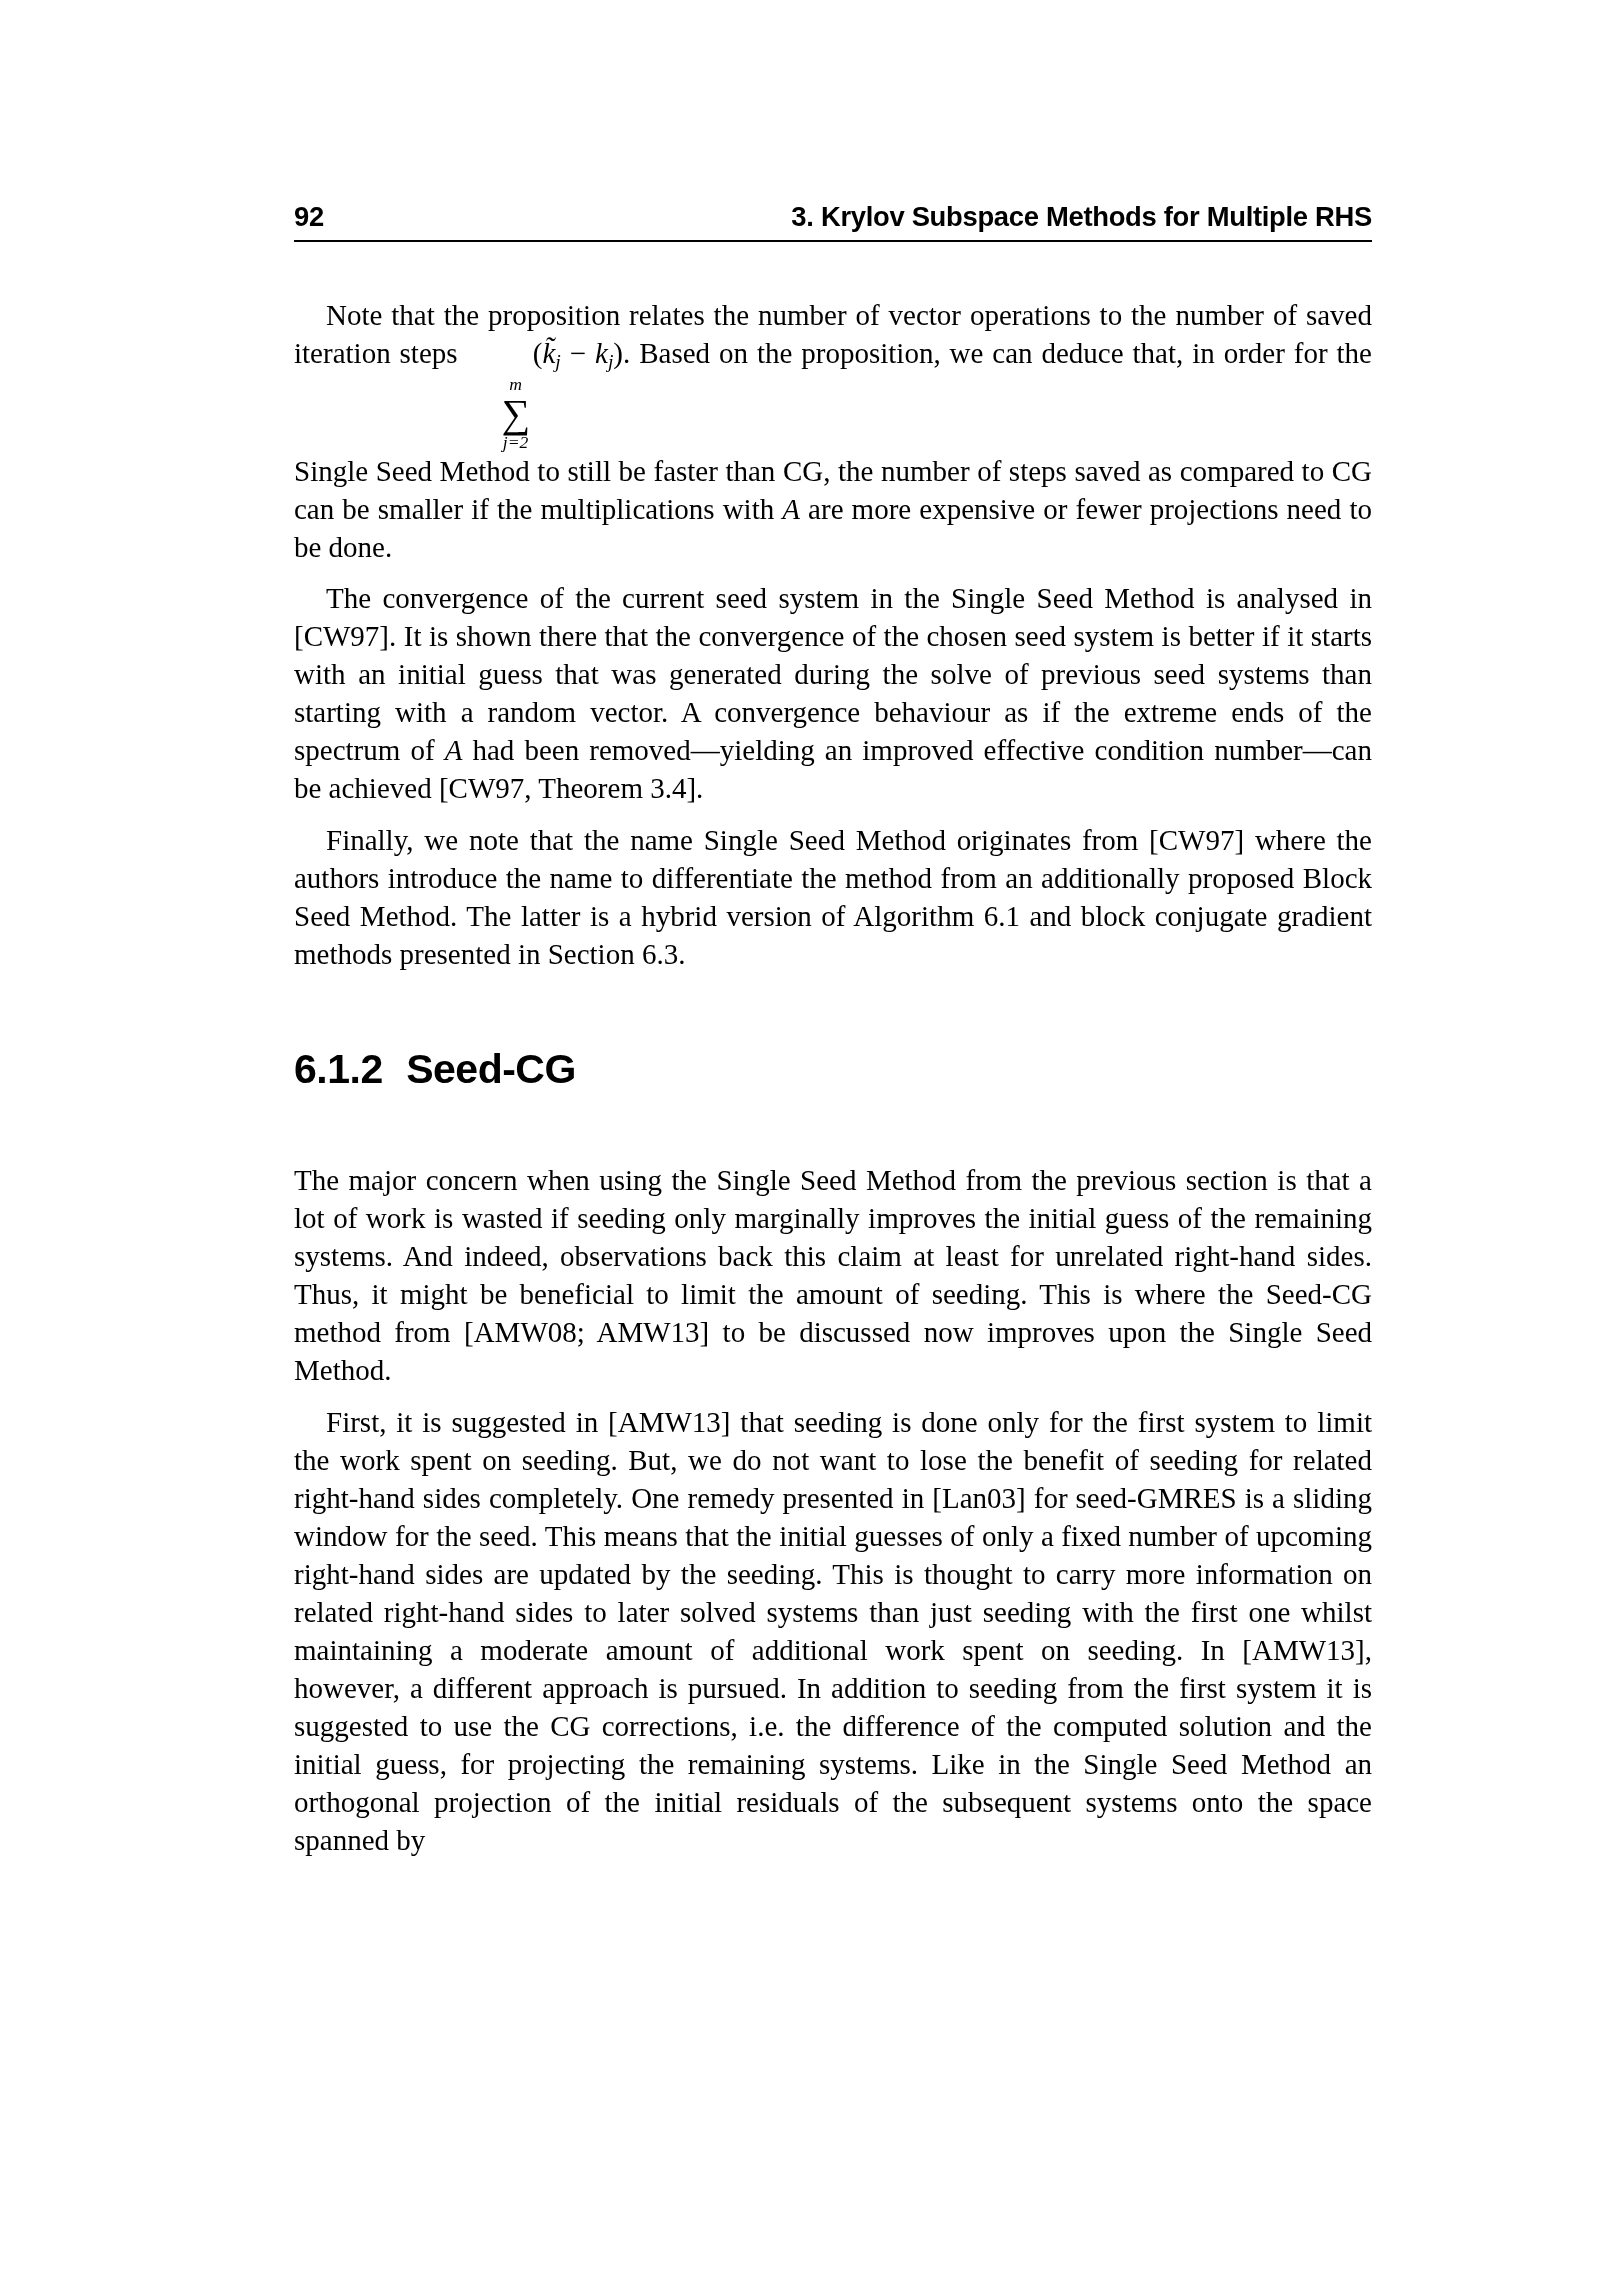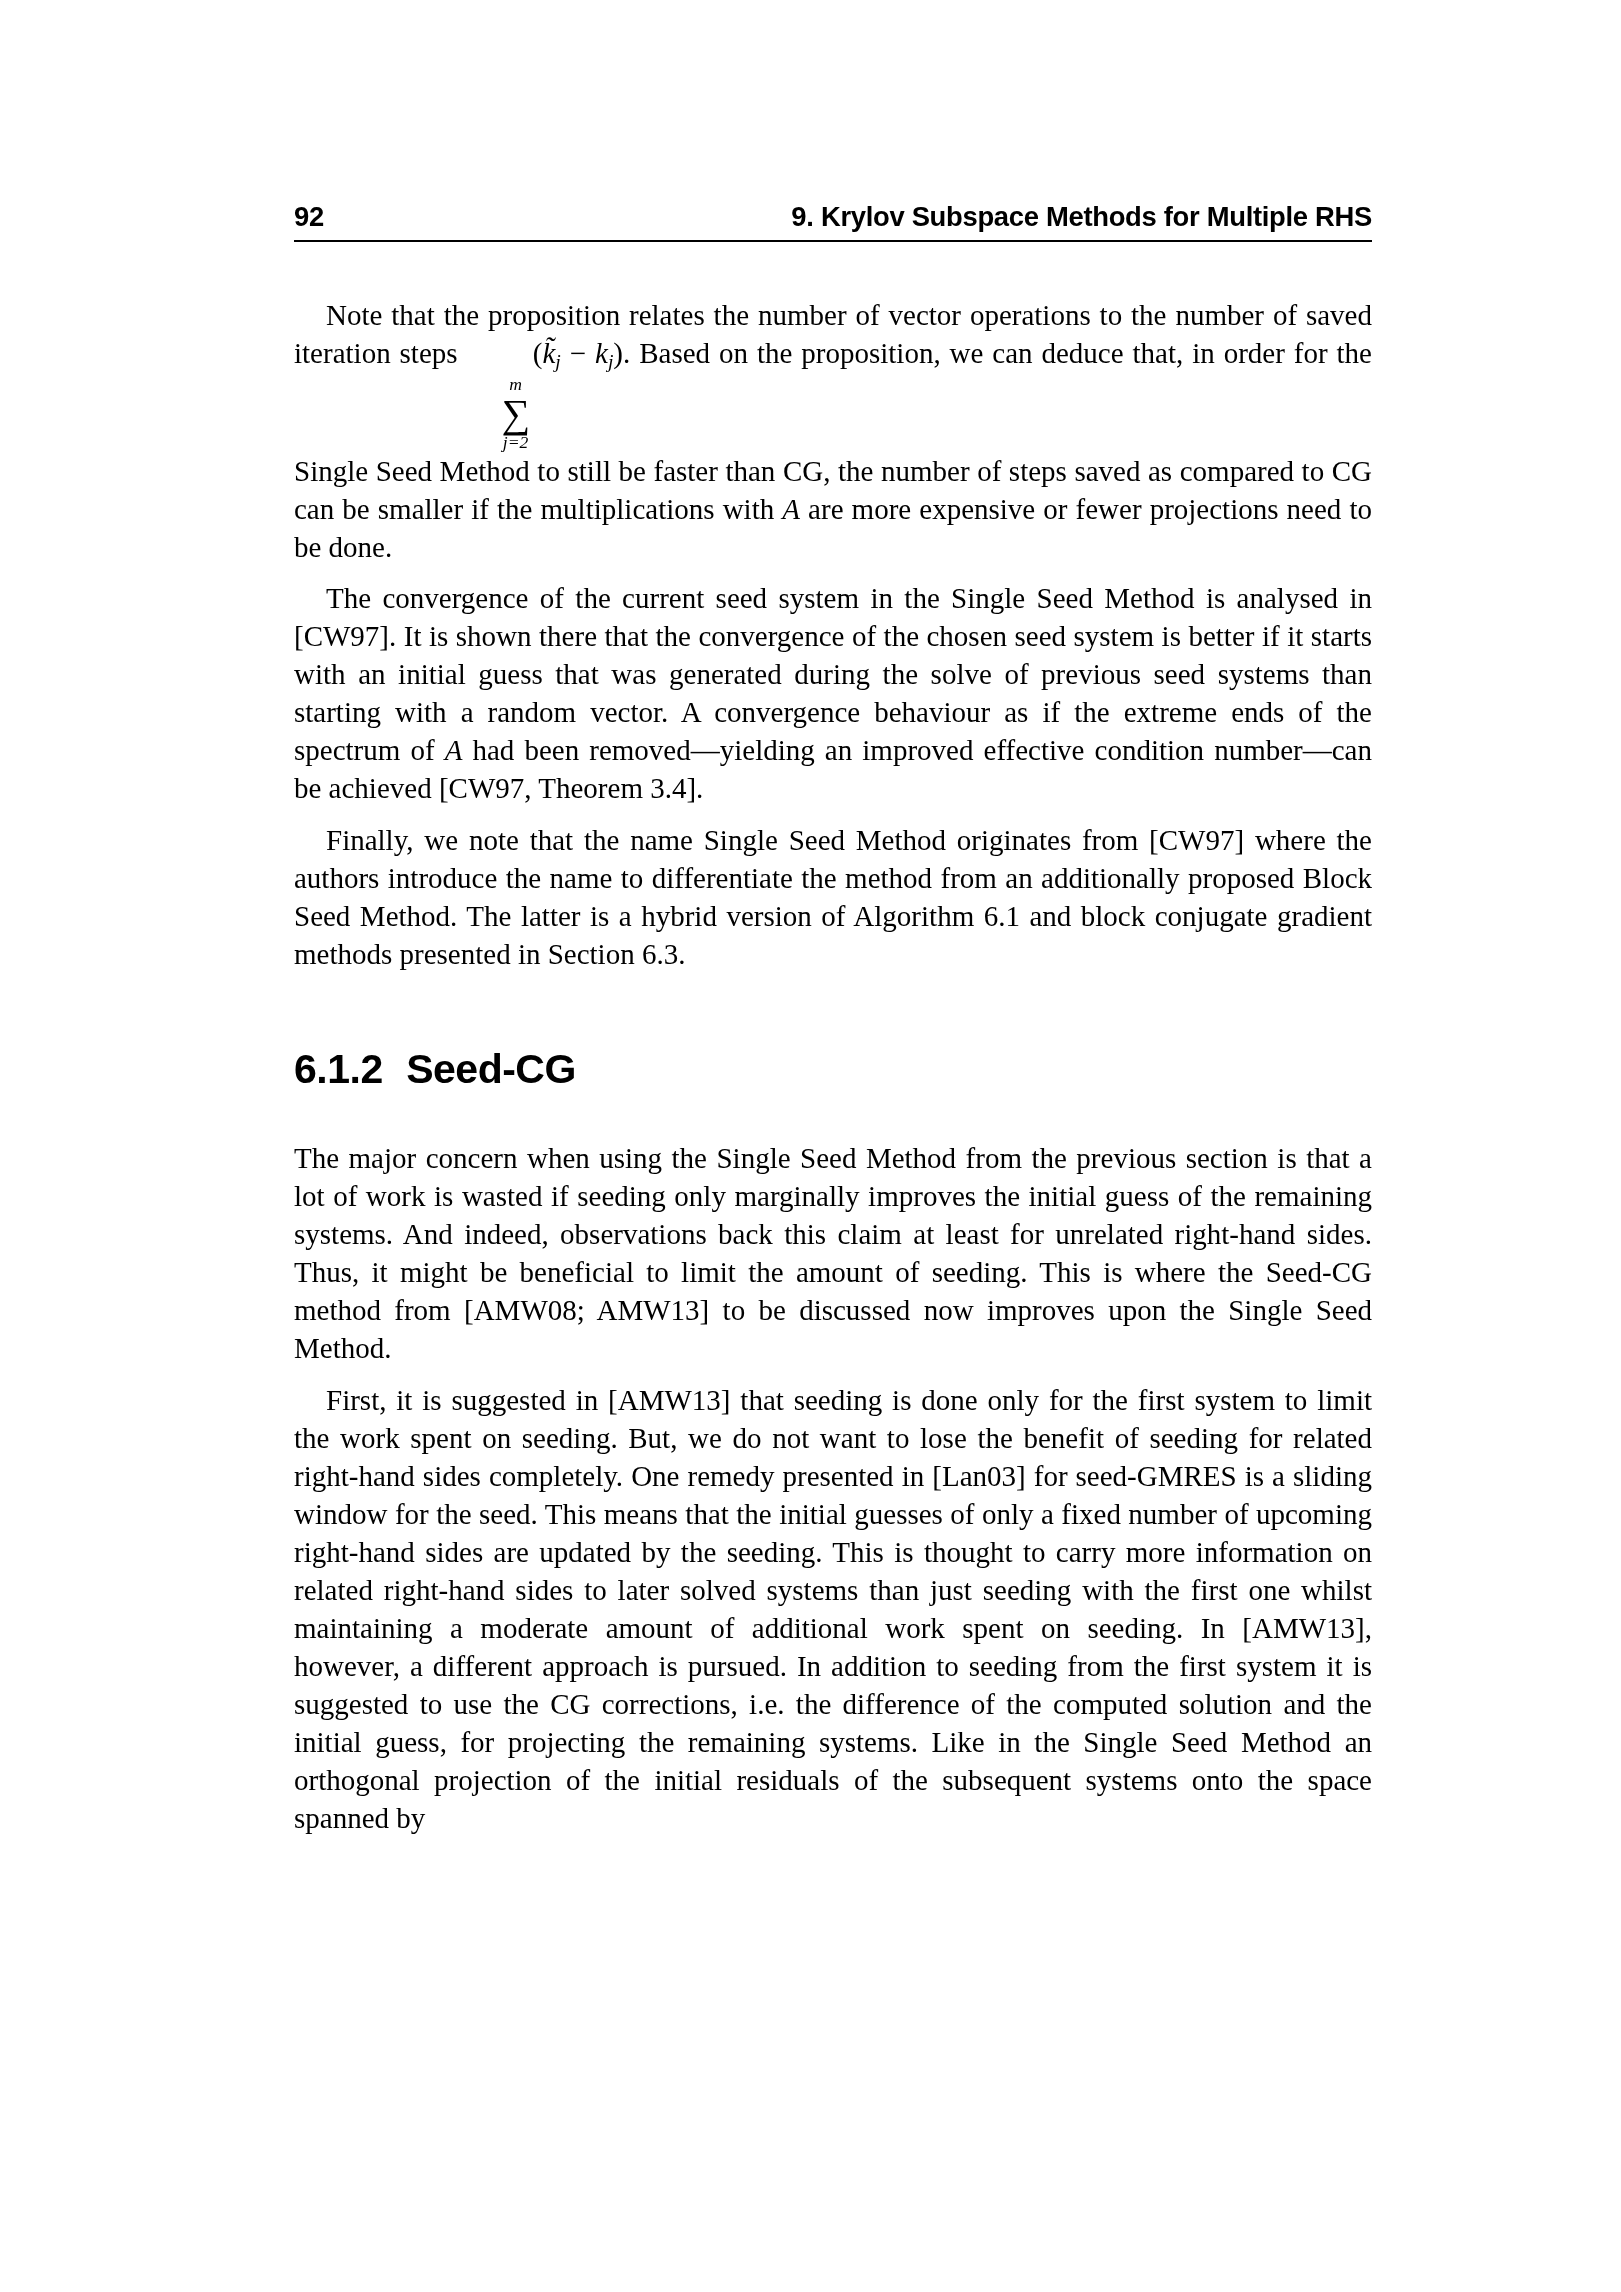--- a/index.html
+++ b/index.html
@@ -38,21 +38,21 @@
     text-align: justify;
   }
   .para { margin: 0 0 13.7px 0; }
   .para.indent { text-indent: 32px; }
   .section-heading {
     font-family: "Liberation Sans", sans-serif;
     font-weight: bold;
     font-size: 41px;
     line-height: 45px;
     letter-spacing: -0.5px;
-    margin: 74px 0 47px 0;
+    margin: 74px 0 69px 0;
     text-align: left;
     text-indent: 0;
   }
   .section-heading .hgap { margin-left: 23.5px; }
   .seg-i { font-style: italic; }
   .seg-isub {
     font-style: italic;
     font-size: 19.6px;
     vertical-align: -0.28em;
   }
@@ -69,21 +69,21 @@
   .msig { font-size: 40px; line-height: 0.95; }
   .mbot { font-size: 17.6px; font-style: italic; padding-top: 1px; }
 </style>
 </head>
 <body>
 
 <div class="page">
 
   <div class="running-header">
     <span>92</span>
-    <span>9. Krylov Subspace Methods for Multiple RHS</span>
+    <span>3. Krylov Subspace Methods for Multiple RHS</span>
   </div>
 
   <div class="content">
 
     <div>
         <p class="para indent"><span>Note that the proposition relates the number of vector operations to the number of saved iteration steps </span><span class="msum">
             <span class="mtop">m</span>
             <span class="msig">∑</span>
             <span class="mbot">j=2</span>
           </span><span>(</span><span class="seg-i">k̃</span><span class="seg-isub">j</span><span> − </span><span class="seg-i">k</span><span class="seg-isub">j</span><span>). Based on the proposition, we can deduce that, in order for the Single Seed Method to still be faster than CG, the number of steps saved as compared to CG can be smaller if the multiplications with </span><span class="seg-i">A</span><span> are more expensive or fewer projections need to be done.</span></p>

